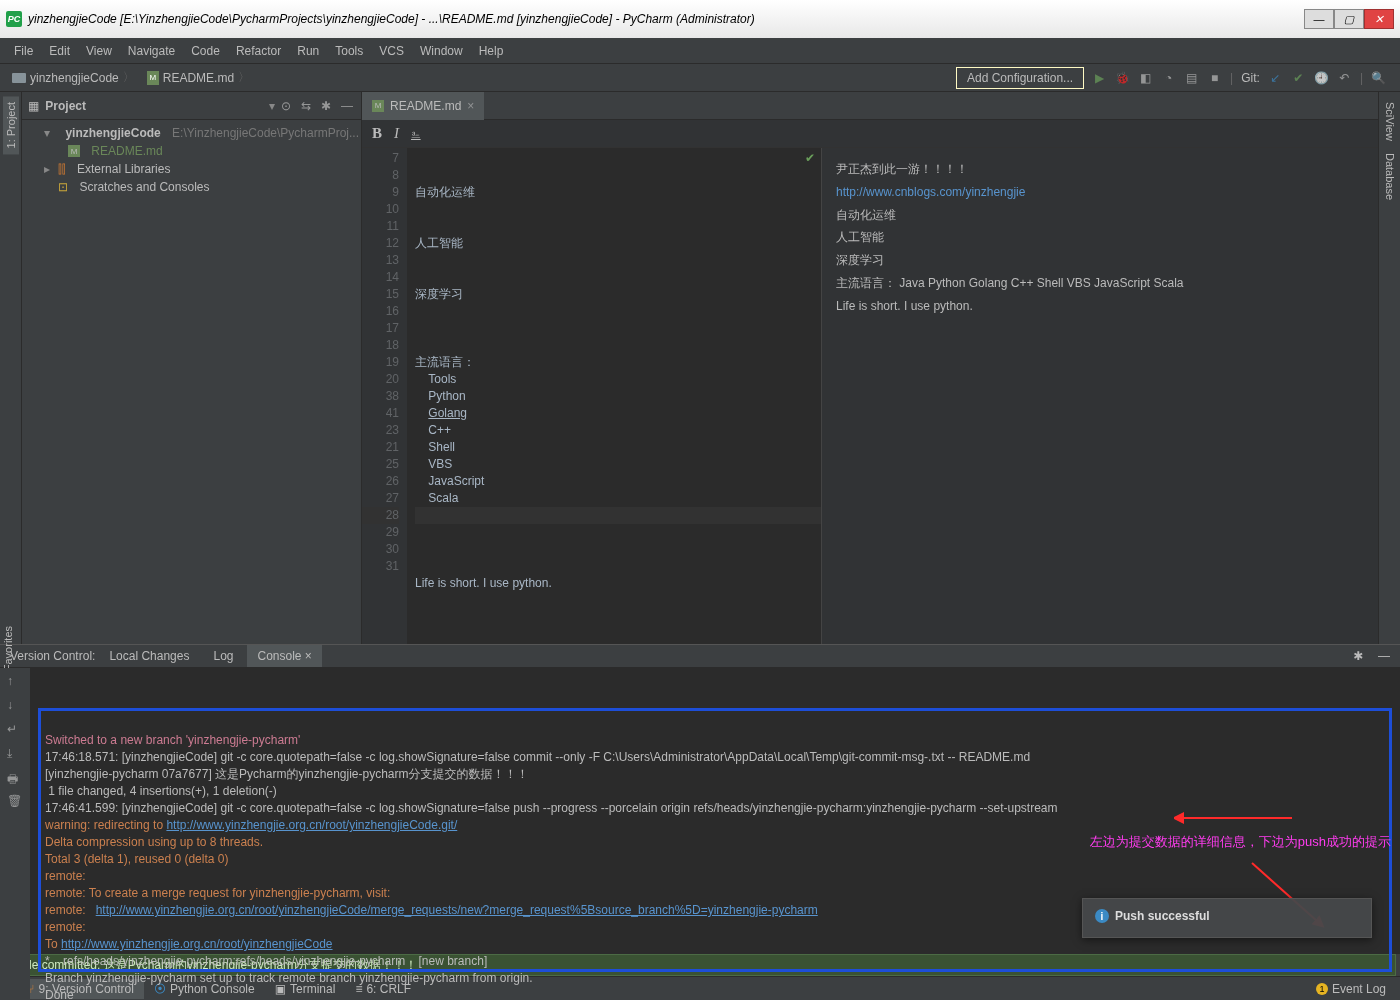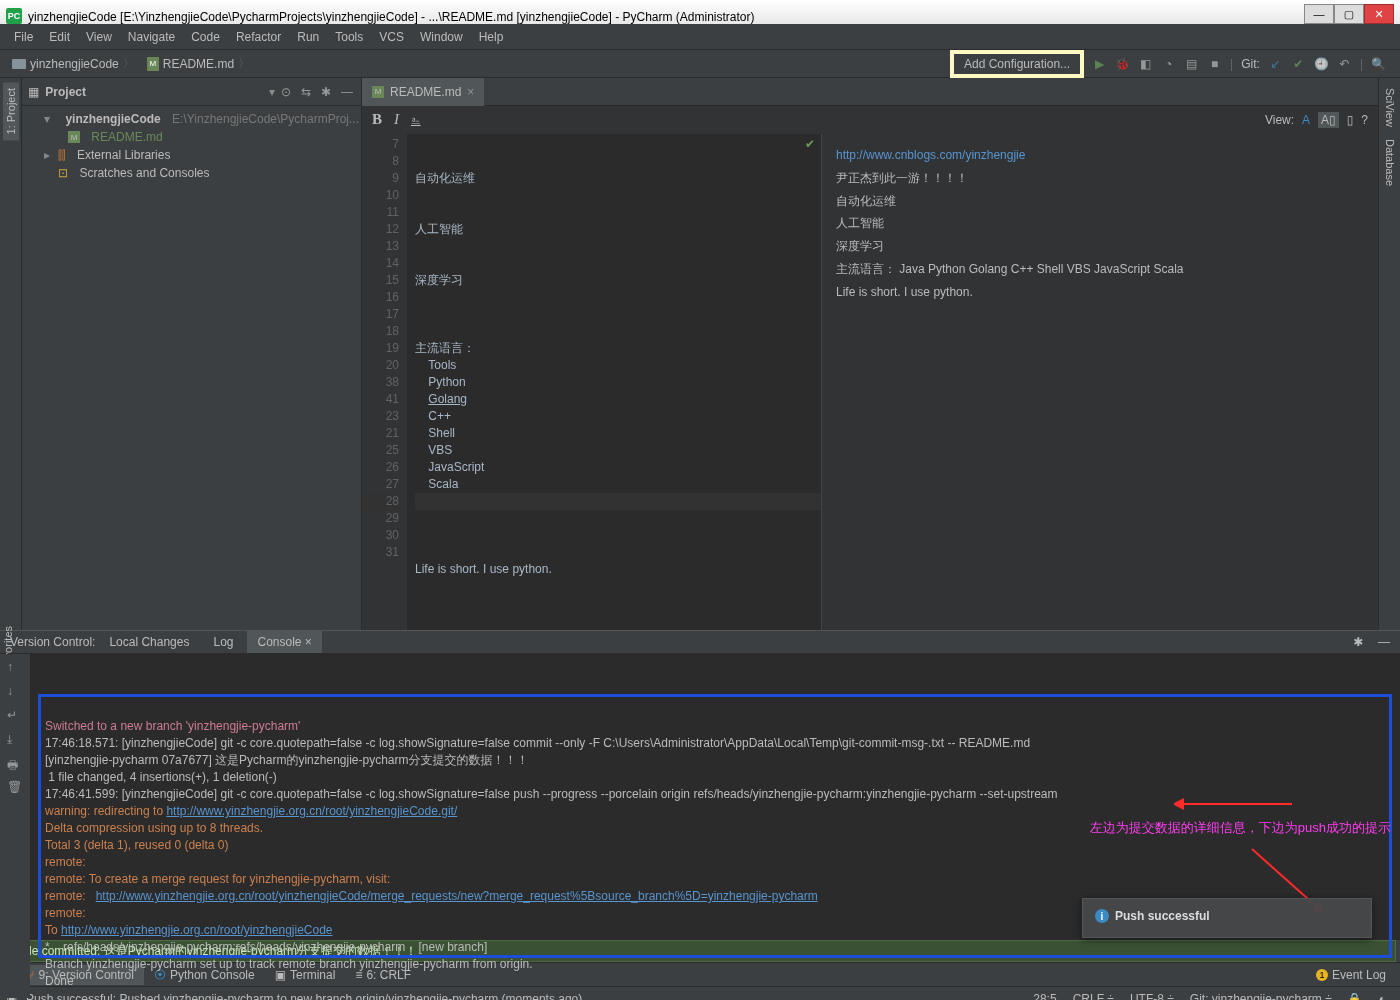--- a/index.html
+++ b/index.html
@@ -1,30 +1,30 @@
 <!DOCTYPE html>
 <html><head>
 <meta charset="utf-8">
 <style>
 * { margin: 0; padding: 0; box-sizing: border-box; font-family: -apple-system, "Segoe UI", Arial, sans-serif; font-size: 12px; }
 body { background: #3c3f41; color: #bbb; width: 1400px; height: 1000px; overflow: hidden; position: relative; }
-.titlebar { height: 24px; background: linear-gradient(#fff,#e8e8e8); display: flex; align-items: flex-end; padding: 0 6px; color: #000; }
+.titlebar { height: 38px; background: linear-gradient(#fff,#e8e8e8); display: flex; align-items: center; padding: 0 6px; color: #000; font-style: italic; }
 .titlebar-icon { width: 16px; height: 16px; background: #21a04a; color: #fff; display:flex;align-items:center;justify-content:center;font-size:9px;font-weight:bold;border-radius:2px; }
 .titlebar-text { margin-left: 6px; flex: 1; }
 .winbtns { display: flex; gap: 0; }
 .winbtn { width: 30px; height: 20px; border: 1px solid #888; background: #ddd; display:flex;align-items:center;justify-content:center;font-size:11px; }
 .winbtn.close { background: #e04343; color: #fff; border-color:#a03030; }
 .menubar { height: 26px; background: #3c3f41; display: flex; align-items: center; padding: 0 8px; gap: 4px; border-bottom:1px solid #2b2b2b; }
 .menubar span { padding: 2px 6px; cursor: pointer;}
 .navbar { height: 28px; background: #3c3f41; display: flex; align-items: center; padding: 0 6px; border-bottom:1px solid #2b2b2b;}
 .crumb { display:flex;align-items:center; gap:4px; padding: 2px 6px;}
 .crumb .folder-ico{width:14px;height:10px;background:#87939a;border-radius:1px;}
 .crumb .md-ico{width:12px;height:14px;background:#6a8759;font-size:8px;color:#fff;display:flex;align-items:center;justify-content:center;}
 .nav-spacer{flex:1;}
-.addconf{border:4px solid #fef9c3;padding:3px 10px;background:#3c3f41;color:#bbb;}
+.addconf{border:1px solid #fef9c3;padding:3px 10px;background:#3c3f41;color:#bbb;}
 .nav-icons{display:flex;gap:8px;padding:0 8px;align-items:center;}
 .nav-ico{width:15px;height:15px;opacity:.7;display:flex;align-items:center;justify-content:center;}
 .main { display: flex; height: 552px; }
 .sidetab { width: 22px; background: #3c3f41; border-right:1px solid #2b2b2b; display:flex; flex-direction:column; align-items:center; padding-top:4px;}
 .sidetab .vert { writing-mode: vertical-rl; transform: rotate(180deg); padding: 6px 2px; font-size:11px; cursor:pointer;}
 .sidetab .vert.active{background:#515658;}
 .sidetab-r { width: 22px; background: #3c3f41; border-left:1px solid #2b2b2b;display:flex;flex-direction:column;align-items:center;padding-top:4px;}
 .sidetab-r .vert2{writing-mode:vertical-rl;padding:6px 2px;font-size:11px;cursor:pointer;}
 .project-panel { width: 340px; background: #3c3f41; border-right:1px solid #2b2b2b; display:flex;flex-direction:column;}
 .panel-header{height:28px;display:flex;align-items:center;padding:0 6px;border-bottom:1px solid #2b2b2b;gap:6px;}
@@ -171,27 +171,20 @@
       <div class="tab">
         <span class="md-ico" style="width:12px;height:12px;background:#6a8759;font-size:8px;display:inline-flex;align-items:center;justify-content:center;">M</span>
         <span>README.md</span>
         <span class="x">×</span>
       </div>
     </div>
     <div class="fmt-bar">
       <span class="b">B</span>
       <span class="i">I</span>
       <span style="text-decoration:underline;">⎁</span>
-      <div class="fmt-right">
-        <span>View:</span>
-        <span style="color:#3b8ac4;">A</span>
-        <span style="background:#515658;padding:1px 3px;">A▯</span>
-        <span>▯</span>
-        <span>?</span>
-      </div>
     </div>
     <div class="editor-split">
       <div class="code-side">
         <div class="gutter">
             <div>7</div>
             <div>8</div>
             <div>9</div>
             <div>10</div>
             <div>11</div>
             <div>12</div>
@@ -235,22 +228,22 @@
 <span>    Shell</span>
 <span>    VBS</span>
 <span>    JavaScript</span>
 <span>    Scala</span>
 <span style="display:block;background:#323232;height:17px;"></span>
 
 
 <span>Life is short. I use python.</span></div>
       </div>
       <div class="preview-side">
+        <p>尹正杰到此一游！！！！</p>
         <p><a>http://www.cnblogs.com/yinzhengjie</a></p>
-        <p>尹正杰到此一游！！！！</p>
         <p>自动化运维</p>
         <p>人工智能</p>
         <p>深度学习</p>
         <p>主流语言： Java Python Golang C++ Shell VBS JavaScript Scala</p>
         <p>Life is short. I use python.</p>
       </div>
     </div>
   </div>
 
   <div class="sidetab-r">

